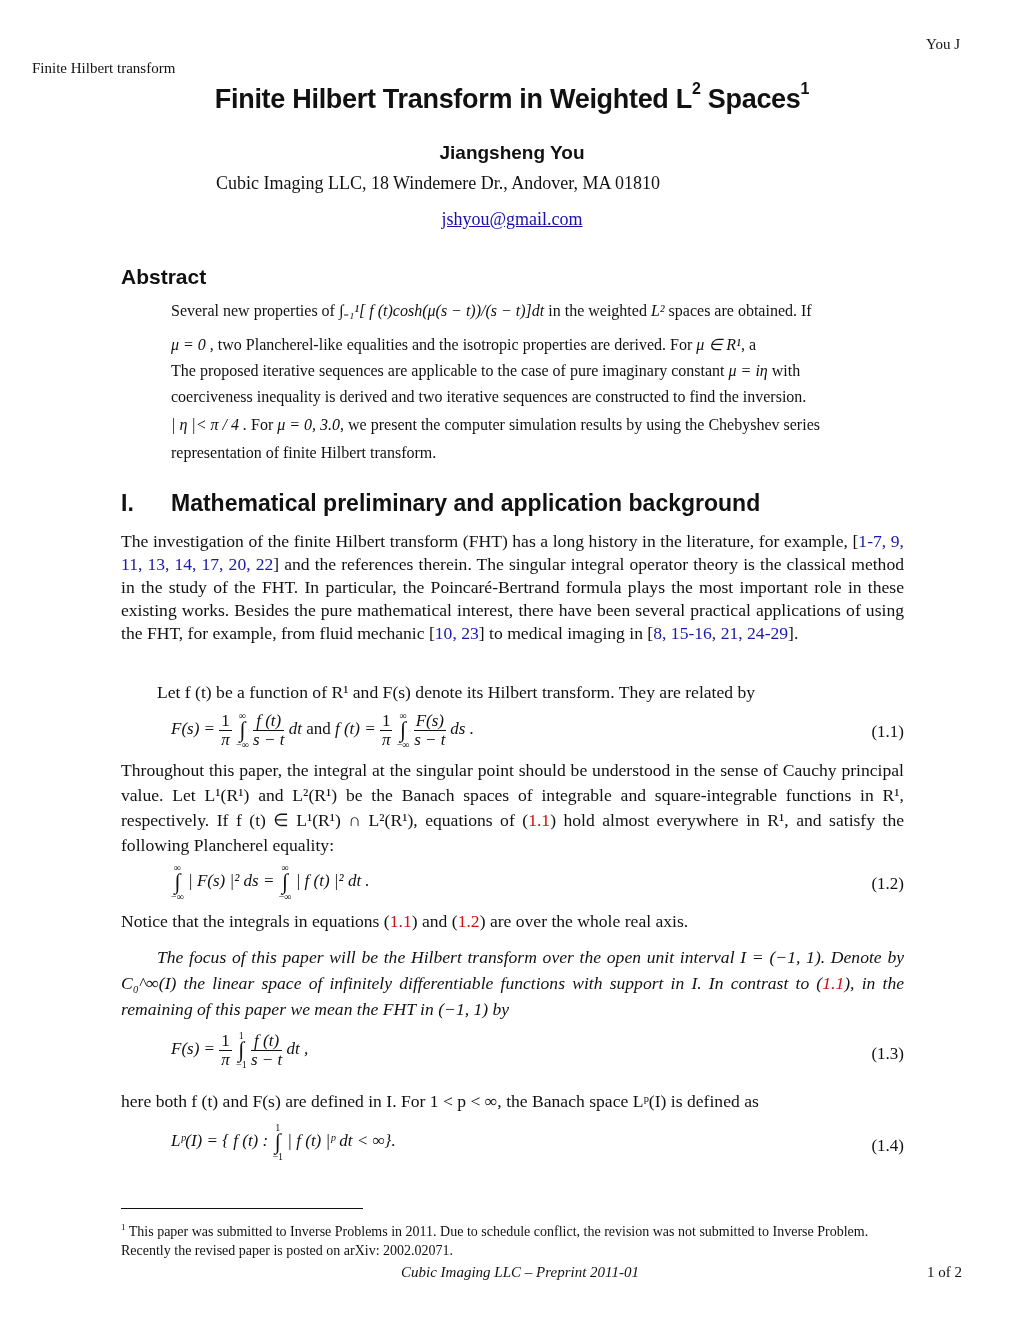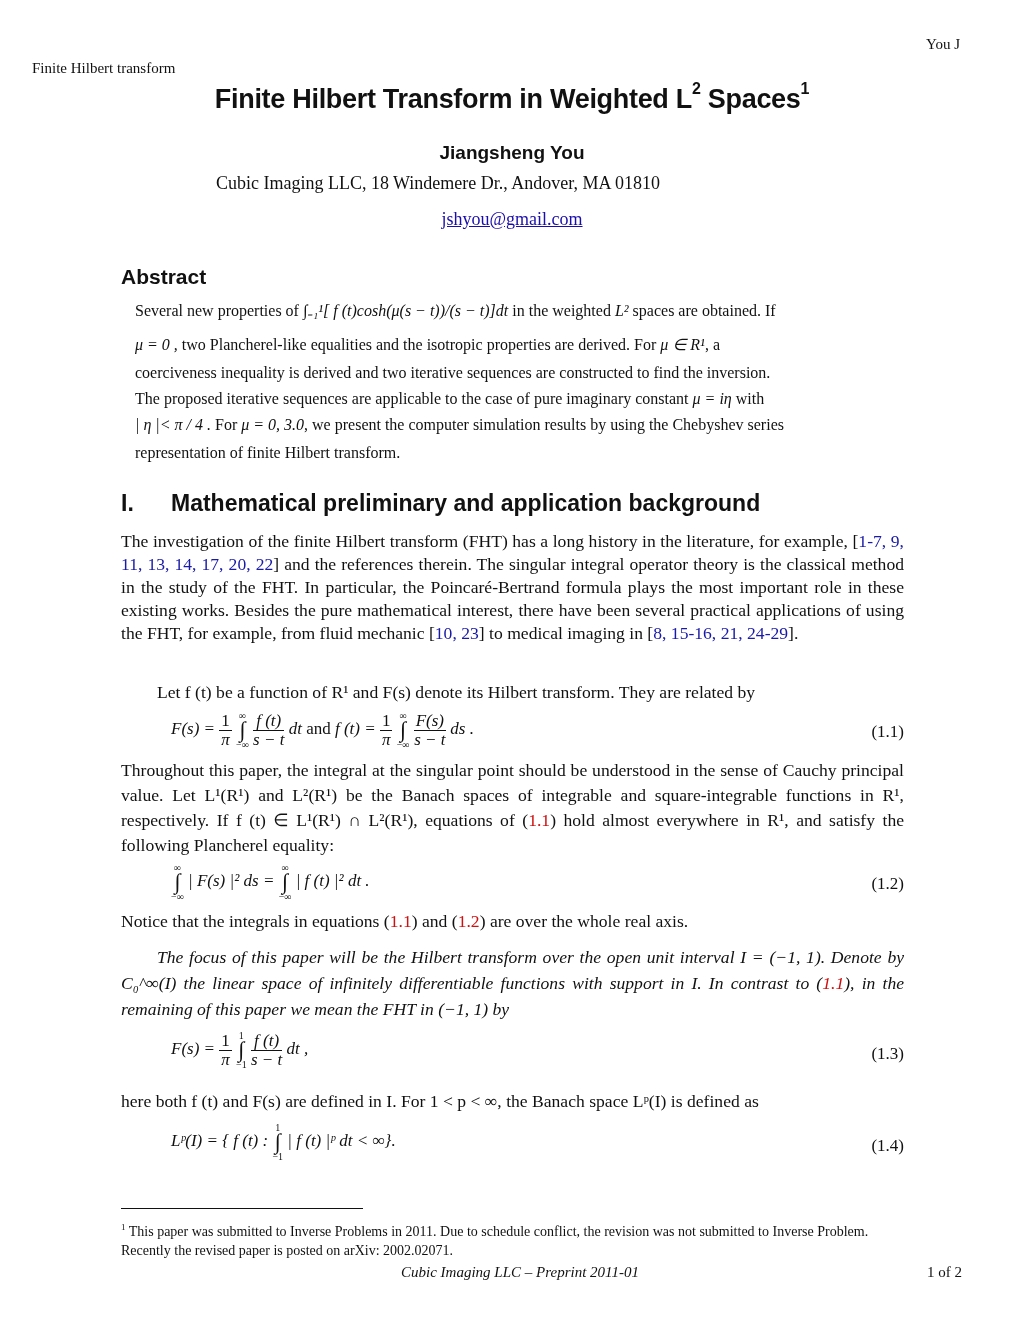--- a/index.html
+++ b/index.html
@@ -41,25 +41,25 @@
 <div class="abs hdr-r">You J</div>
 
 <div class="abs title"><span>Finite Hilbert Transform in Weighted L</span><sup>2</sup><span> Spaces</span><sup>1</sup></div>
 
 <div class="abs author">Jiangsheng You</div>
 <div class="abs affil">Cubic Imaging LLC, 18 Windemere Dr., Andover, MA 01810</div>
 <div class="abs email"><a>jshyou@gmail.com</a></div>
 
 <div class="abs h-abs">Abstract</div>
 
-<div class="abs abs-p" style="top:297px;">
+<div class="abs abs-p" style="top:297px;margin-left:36px;">
   <div><span>Several new properties of</span> <span class="m">∫₋₁¹[ f (t)cosh(μ(s − t))/(s − t)]dt</span> <span>in the weighted</span> <span class="m">L²</span> <span>spaces are obtained. If</span></div>
   <div style="margin-top:6px;"><span class="m">μ = 0 ,</span> <span>two Plancherel-like equalities and the isotropic properties are derived. For</span> <span class="m">μ ∈ R¹</span><span>, a</span></div>
+  <div style="line-height:24px;"><span>The proposed iterative sequences are applicable to the case of pure imaginary constant</span> <span class="m">μ = iη</span> <span>with</span></div>
   <div>coerciveness inequality is derived and two iterative sequences are constructed to find the inversion.</div>
-  <div style="line-height:24px;"><span>The proposed iterative sequences are applicable to the case of pure imaginary constant</span> <span class="m">μ = iη</span> <span>with</span></div>
   <div><span class="m">| η |&lt; π / 4 .</span> <span>For</span> <span class="m">μ = 0, 3.0</span><span>, we present the computer simulation results by using the Chebyshev series</span></div>
   <div>representation of finite Hilbert transform.</div>
 </div>
 
 <div class="abs h1"><span class="num">I.</span><span>Mathematical preliminary and application background</span></div>
 
 <div class="abs p" style="top:530px;"><span>The investigation of the finite Hilbert transform (FHT) has a long history in the literature, for example, [</span><span class="ref">1-7, 9, 11, 13, 14, 17, 20, 22</span><span>] and the references therein. The singular integral operator theory is the classical method in the study of the FHT. In particular, the Poincaré-Bertrand formula plays the most important role in these existing works. Besides the pure mathematical interest, there have been several practical applications of using the FHT, for example, from fluid mechanic [</span><span class="ref">10, 23</span><span>] to medical imaging in [</span><span class="ref">8, 15-16, 21, 24-29</span><span>].</span></div>
 
 <div class="abs p" style="top:681px; text-indent:36px;">Let f (t) be a function of R¹ and F(s) denote its Hilbert transform. They are related by</div>
 

